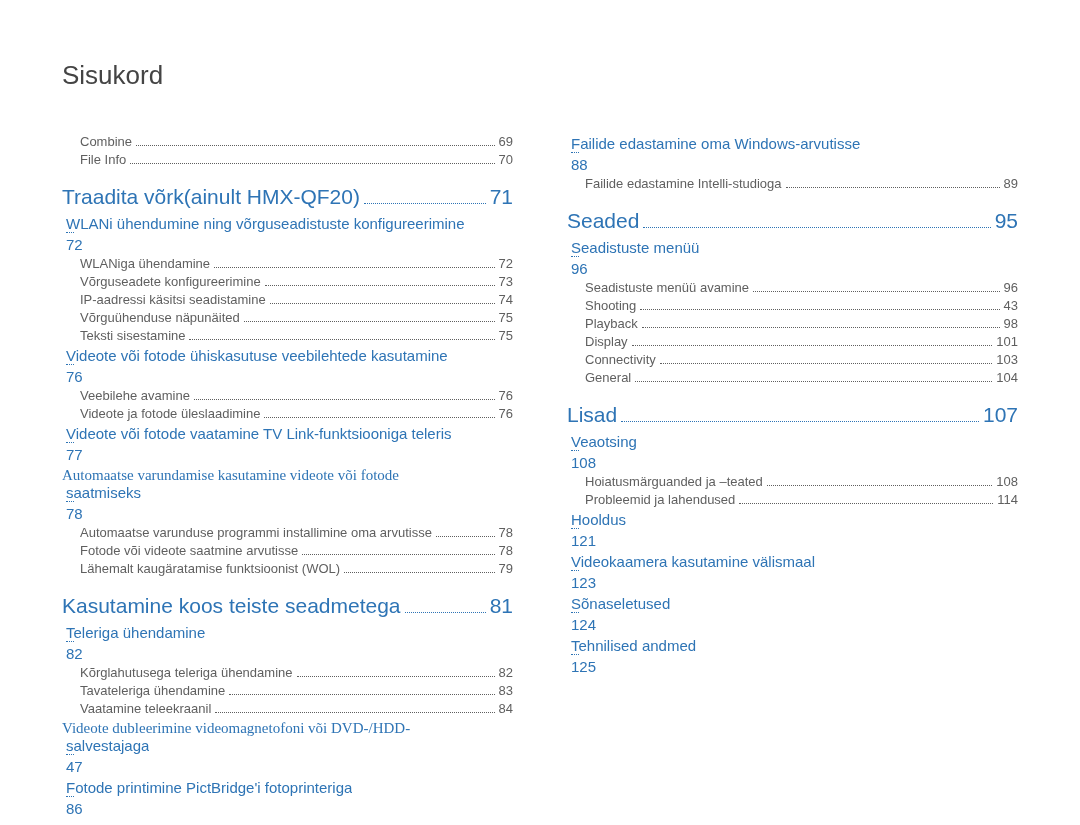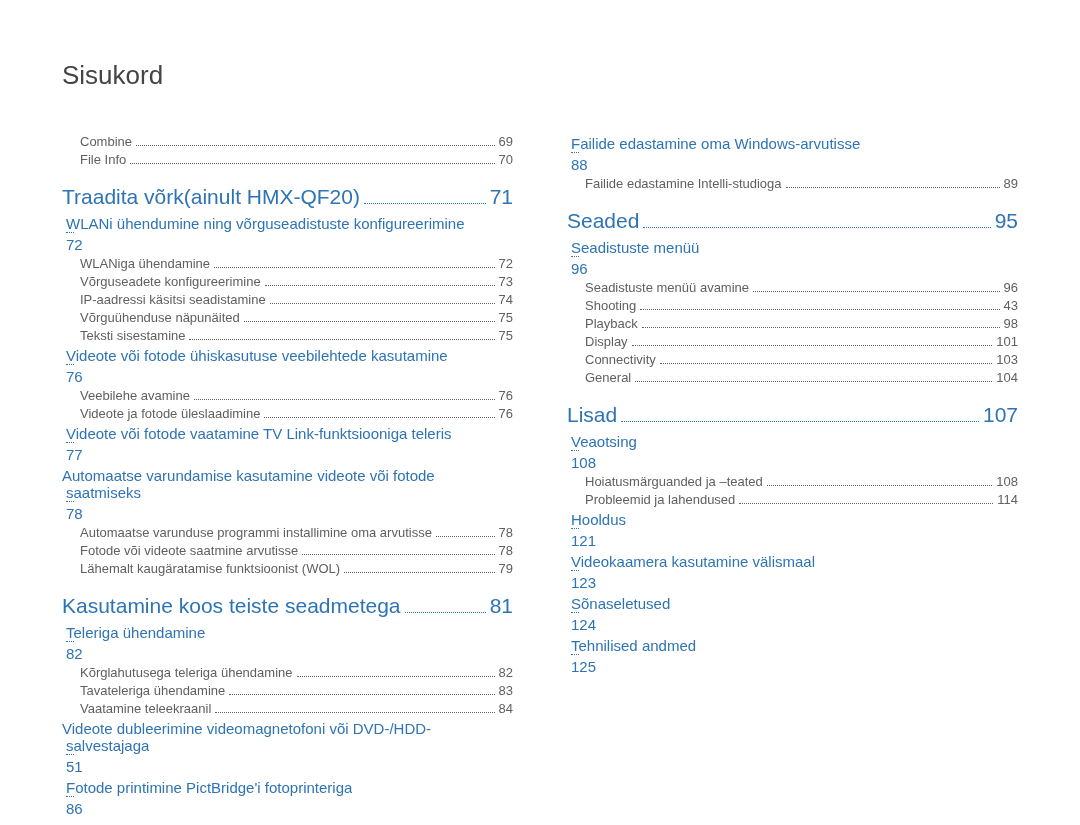--- a/index.html
+++ b/index.html
@@ -56,21 +56,21 @@
     margin-top: 18px;
     margin-bottom: 6px;
   }
   .level-section {
     color: #2E74B5;
     font-size: 15px;
     margin-top: 4px;
     margin-bottom: 2px;
     flex-direction: column;
   }
-  .level-section.multiline-top { margin-bottom: 0; }
+  .level-section.multiline-top { margin-bottom: 0; font-family: Liberation Serif, serif; }
   .level-section.multiline-bottom { margin-top: 0; }
   .level-sub {
     color: #5f5f5f;
     font-size: 13px;
     padding-left: 18px;
     margin: 3px 0;
   }
   .page-number {
     text-align: center;
     color: #555;
@@ -198,21 +198,21 @@
           <span class="label">Vaatamine teleekraanil</span>
           <span class="dots"></span>
           <span class="pg">84</span>
         </div>
         <div class="toc-row level-section multiline-top">
           <span class="label">Videote dubleerimine videomagnetofoni või DVD-/HDD-</span>
         </div>
         <div class="toc-row level-section multiline-bottom">
           <span class="label">salvestajaga</span>
           <span class="dots"></span>
-          <span class="pg">51</span>
+          <span class="pg">47</span>
         </div>
         <div class="toc-row level-section">
           <span class="label">Fotode printimine PictBridge'i fotoprinteriga</span>
           <span class="dots"></span>
           <span class="pg">86</span>
         </div>
       </div>
     <div class="col" id="right-col">
         <div class="toc-row level-section">
           <span class="label">Failide edastamine oma Windows-arvutisse</span>

